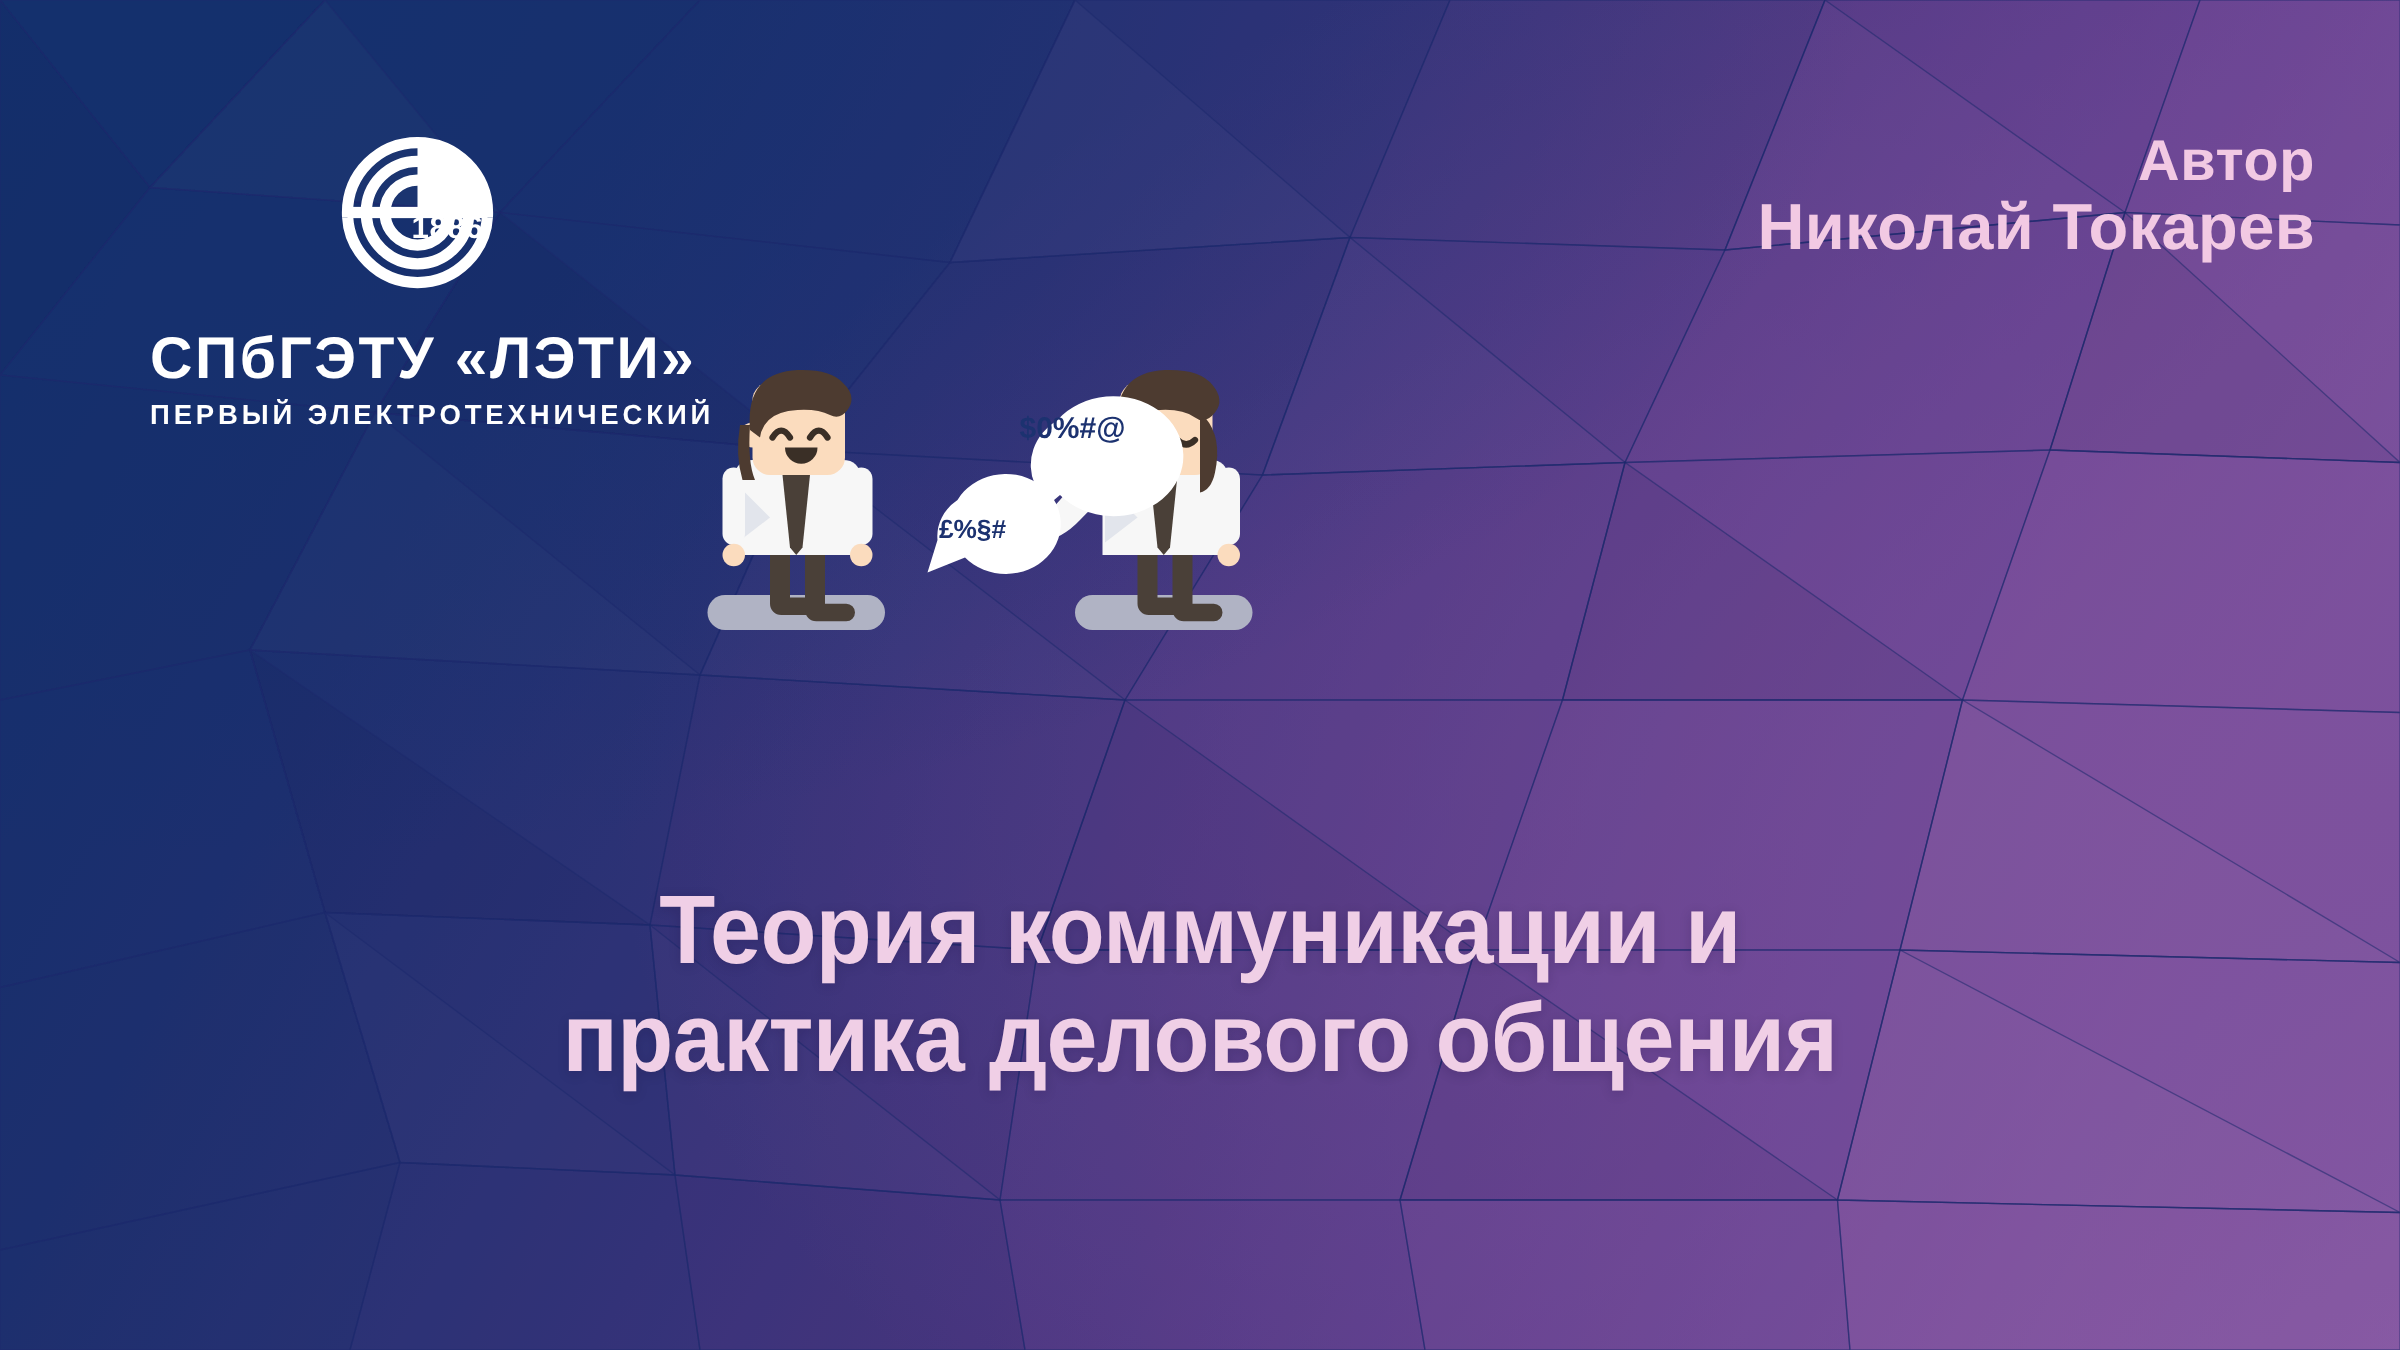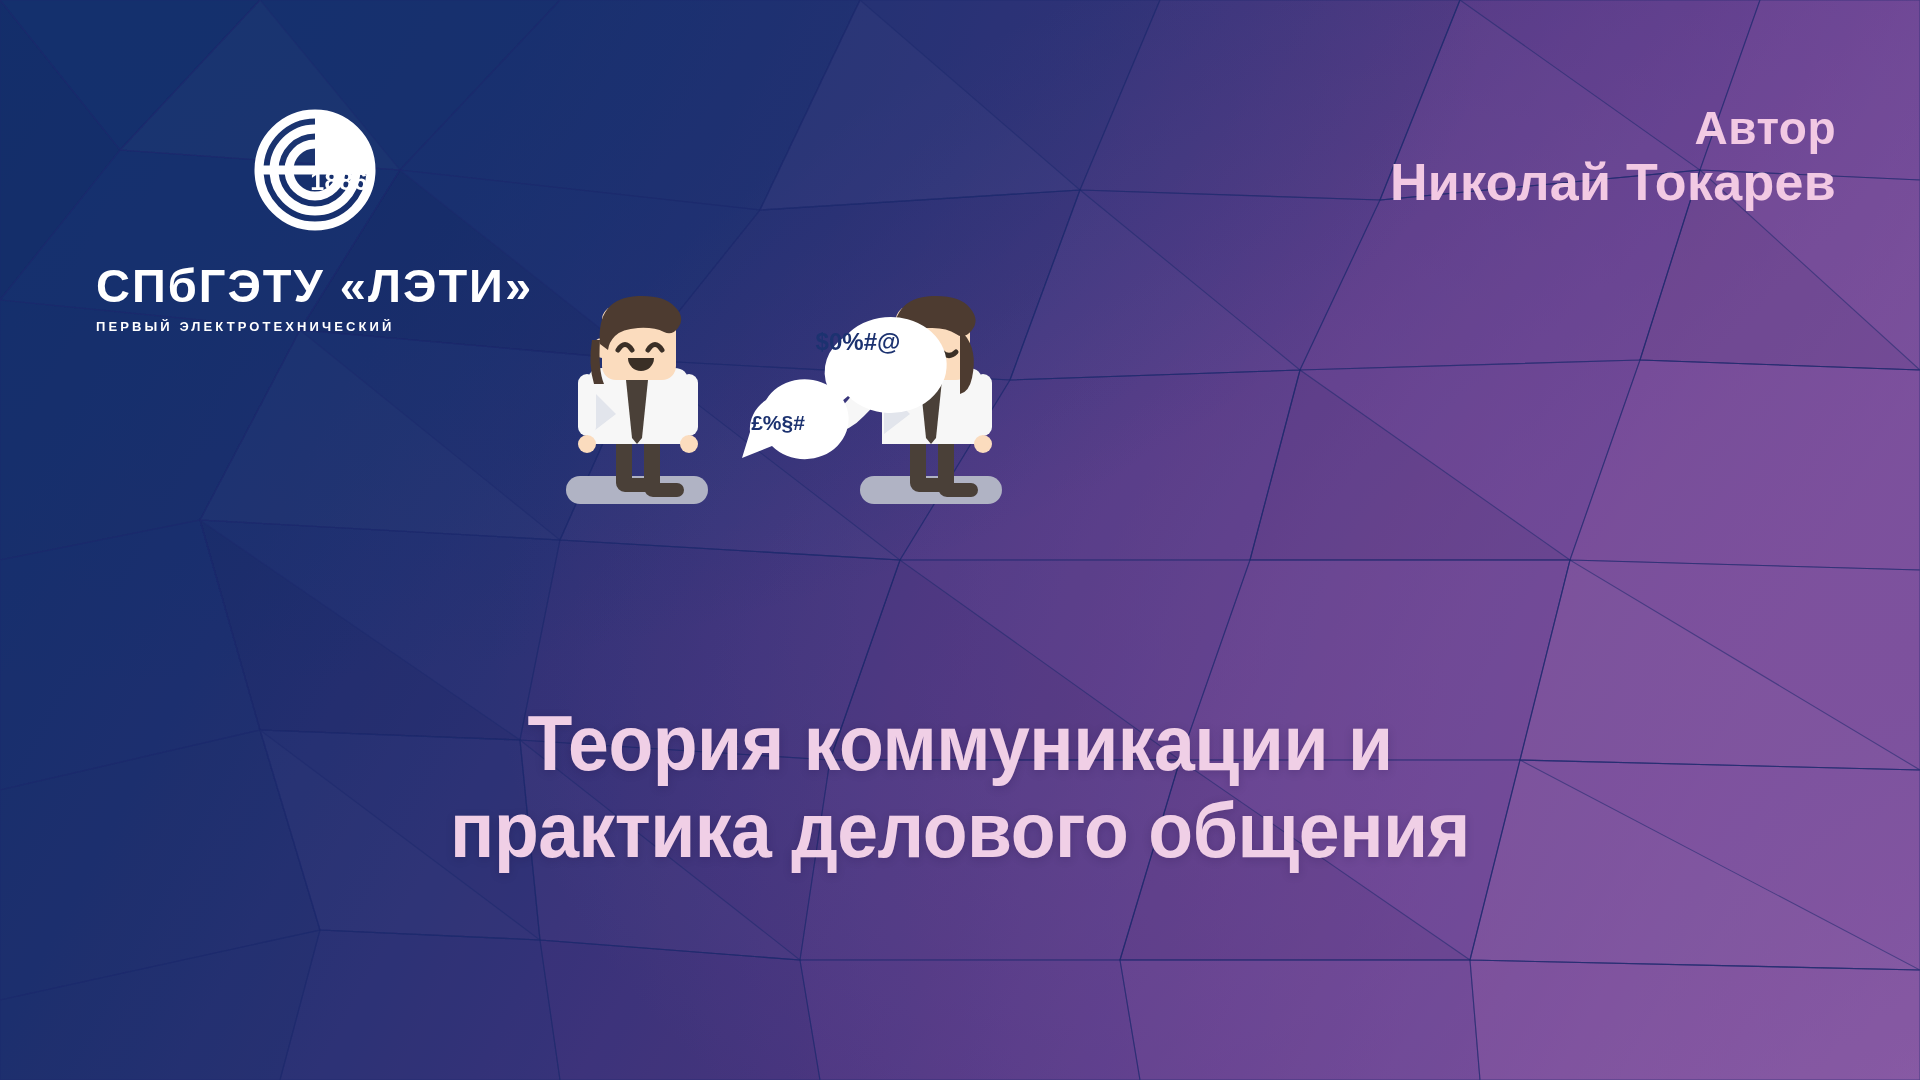--- a/index.html
+++ b/index.html
@@ -19,36 +19,36 @@
 
   
   #poly{ position:absolute; inset:0; width:1920px; height:1080px; }
 
   
   #logo-block{
     position:absolute; left:96px; top:108px;
     display:flex; align-items:center; gap:26px;flex-direction:column;
   }
   #logo-mark{ width:124px; height:124px; flex:0 0 124px; }
-  #logo-text{ padding-top:4px; }
+  #logo-text{ padding-top:4px;margin-left:24px; }
   #uni-name{
     font-size:47px; font-weight:700; color:#ffffff;
     letter-spacing:2.0px; line-height:1.02; white-space:nowrap;
     font-family:"Liberation Sans", sans-serif;
   }
   #uni-sub{
     margin-top:9px;
-    font-size:13px; font-weight:700; color:#ffffff;
+    font-size:22px; font-weight:700; color:#ffffff;
     letter-spacing:3.1px; white-space:nowrap;
     font-family:"Liberation Sans", sans-serif;
   }
 
   
   #author-block{
-    position:absolute; right:84px; top:104px;
+    position:absolute; right:68px; top:104px;
     text-align:right;
   }
   #author-label{
     font-size:46px; font-weight:700; color:#f2c9e3;
     letter-spacing:0.5px; line-height:1.06; white-space:nowrap;
   }
   #author-name{
     font-size:52px; font-weight:700; color:#f2c9e3;
     letter-spacing:0.3px; line-height:1.06; white-space:nowrap;
     margin-top:2px;

